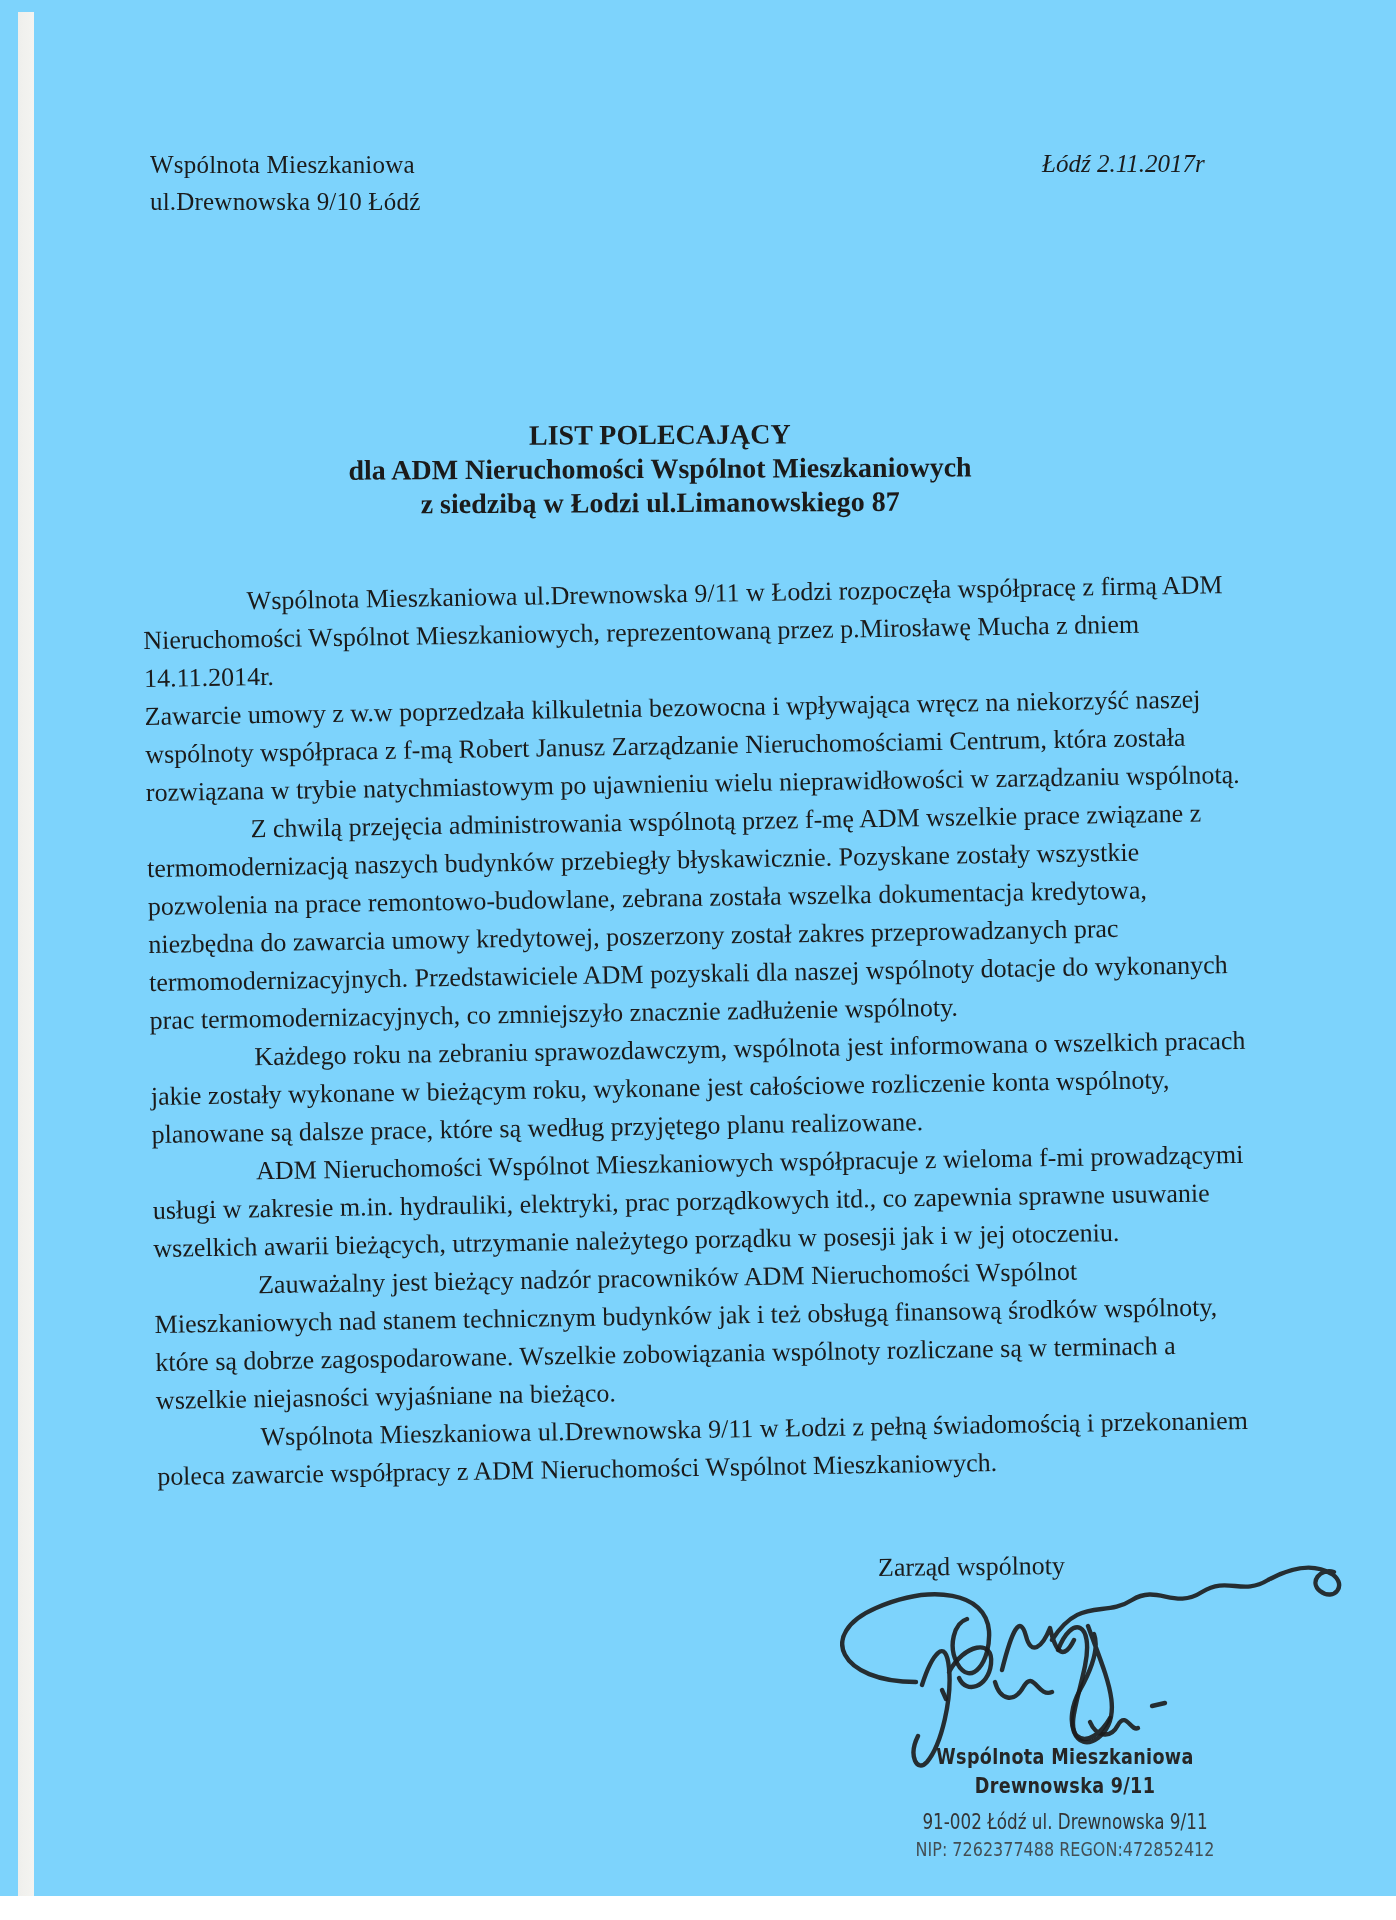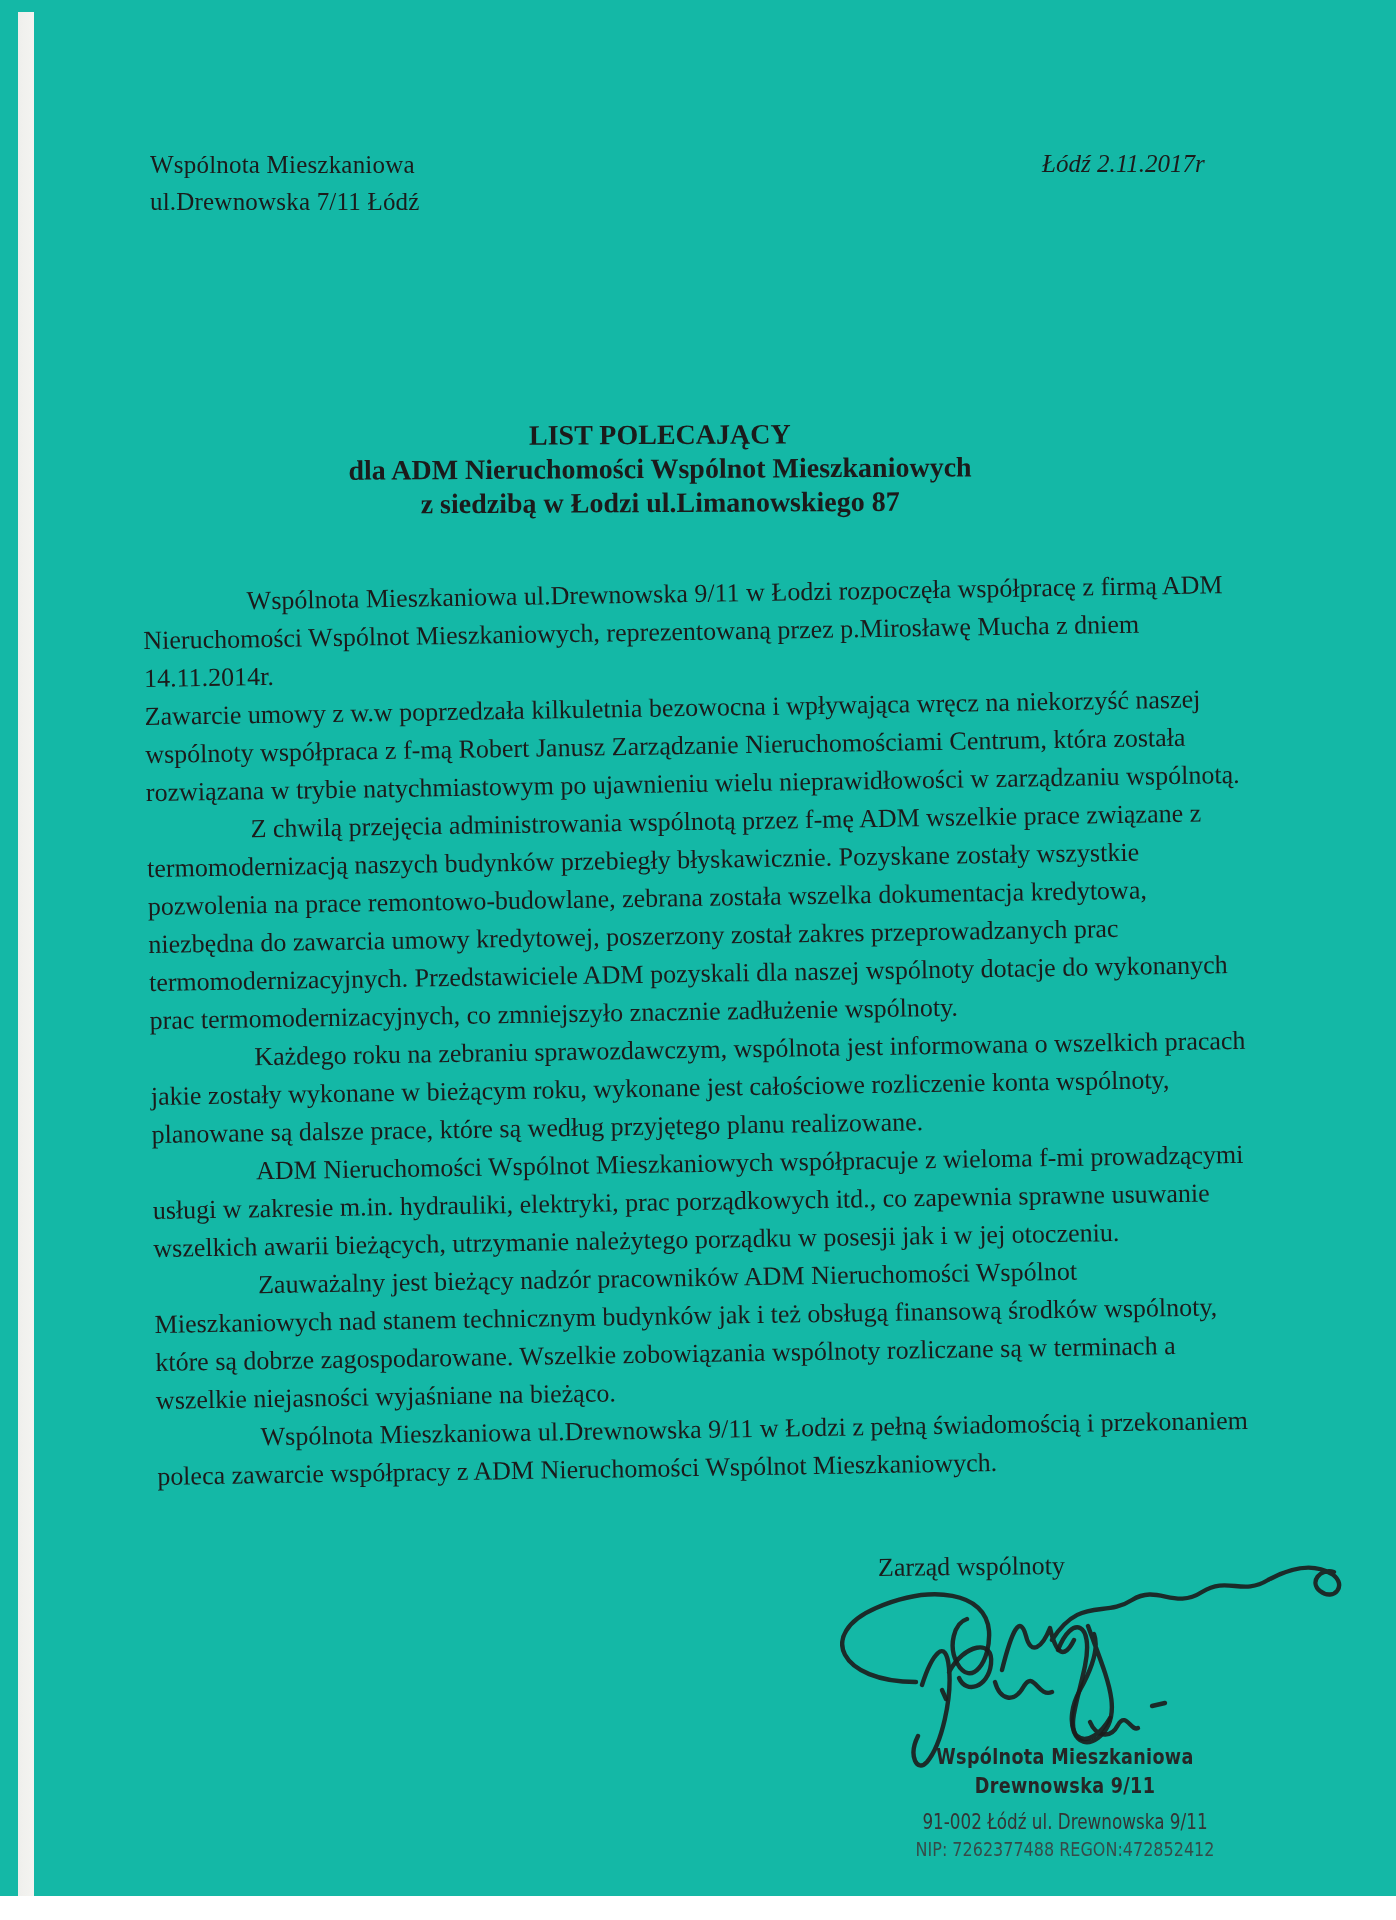--- a/index.html
+++ b/index.html
@@ -1,19 +1,19 @@
 <!DOCTYPE html>
 <html lang="pl"><head>
 <meta charset="utf-8">
 <style>
   html,body{margin:0;padding:0;background:#ffffff;}
   .page{
     position:relative;
     width:1396px;height:1920px;
-    background:#14b8a6;
+    background:#7dd3fc;
     overflow:hidden;
     font-family:"Liberation Serif","DejaVu Serif",serif;
     color:#1b1b1b;
   }
   
   .edge-strip{
     position:absolute;left:18px;top:12px;width:16px;height:1884px;
     background:linear-gradient(to right,#efefec,#f4f4f1);
   }
   .bottom-strip{
@@ -65,21 +65,21 @@
 </head>
 <body>
 
 <div class="page">
 
   <div class="edge-strip"></div>
   <div class="bottom-strip"></div>
 
   <div class="sender">
     <div>Wspólnota Mieszkaniowa</div>
-    <div>ul.Drewnowska 7/11 Łódź</div>
+    <div>ul.Drewnowska 9/10 Łódź</div>
   </div>
 
   <div class="dateline">Łódź 2.11.2017r</div>
 
   <div class="title-block">
     <div>LIST POLECAJĄCY</div>
     <div>dla ADM Nieruchomości Wspólnot Mieszkaniowych</div>
     <div>z siedzibą w Łodzi ul.Limanowskiego 87</div>
   </div>
 

